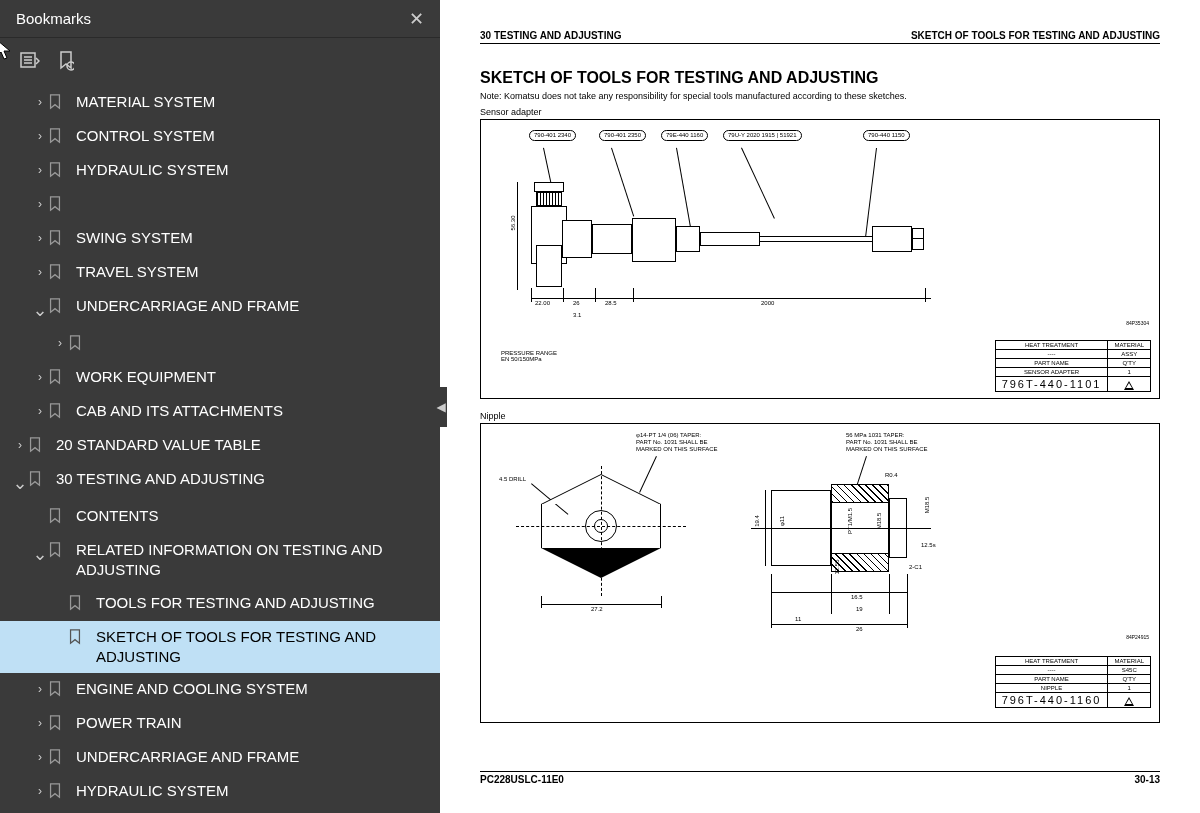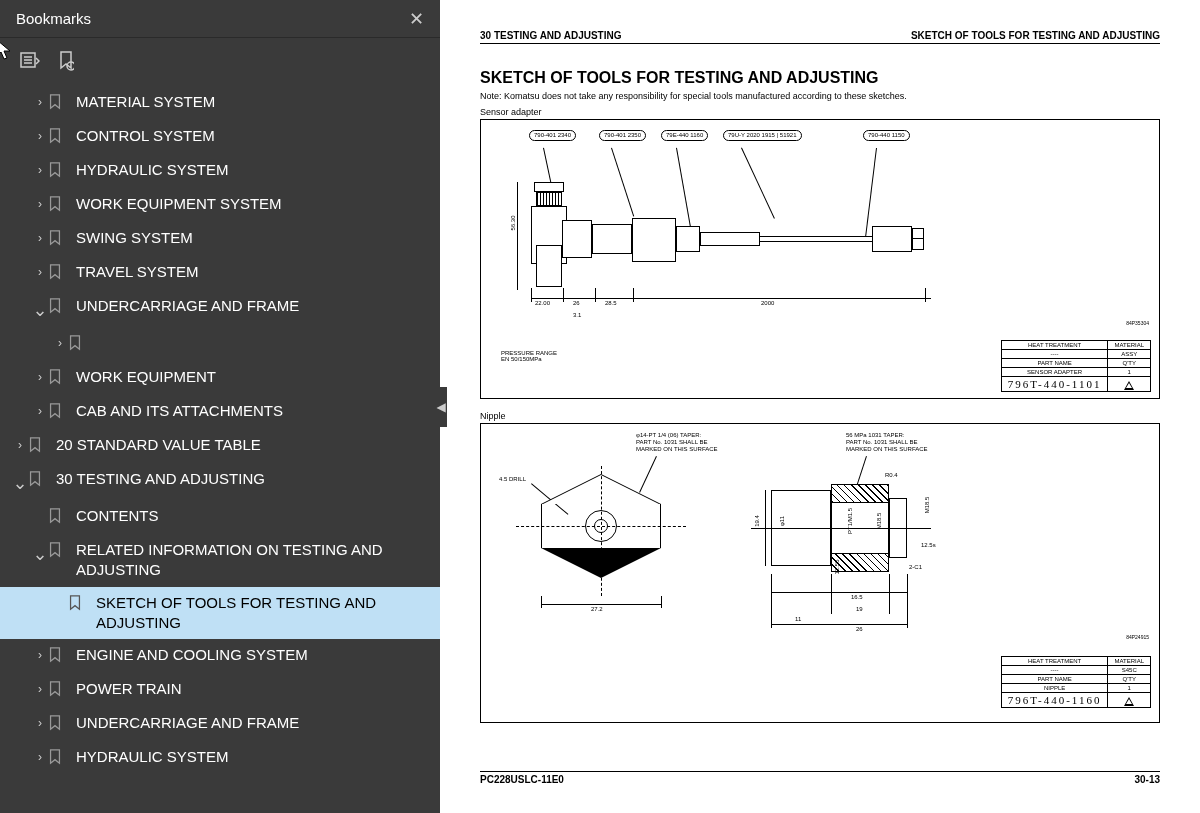--- a/index.html
+++ b/index.html
@@ -40,21 +40,21 @@
 .page-footer { position: absolute; bottom: 28px; left: 40px; right: 40px; display: flex; justify-content: space-between; font-weight: bold; font-size: 10px; border-top: 1px solid #000; padding-top: 2px; }
 
 
 .callout { position: absolute; font-size: 6px; text-align: center; }
 .callout .bubble { border: 1px solid #000; border-radius: 10px; padding: 1px 4px; display: inline-block; line-height: 1.1; }
 .dimline { position: absolute; border-top: 1px solid #000; }
 .vline { position: absolute; border-left: 1px solid #000; }
 .dimtext { position: absolute; font-size: 6px; white-space: nowrap; }
 .part-table { position: absolute; right: 8px; border: 1px solid #000; font-size: 6px; border-collapse: collapse; }
 .part-table td { border: 1px solid #000; padding: 1px 6px; text-align: center; }
-.part-number-row td { font-family: Liberation Serif, serif; font-size: 11px; letter-spacing: 2px; }
+.part-number-row td { font-family: Liberation Sans, sans-serif; font-size: 11px; letter-spacing: 2px; }
 .tri { display: inline-block; width: 0; height: 0; border-left: 5px solid transparent; border-right: 5px solid transparent; border-bottom: 9px solid #000; position: relative; vertical-align: middle; }
 .tri::after { content: ""; position: absolute; left: -3px; top: 2px; border-left: 3px solid transparent; border-right: 3px solid transparent; border-bottom: 5px solid #fff; }
 .small-ref { position: absolute; font-size: 5px; right: 10px; }
 
 
 .shape { position: absolute; border: 1px solid #000; background: #fff; }
 .line { position: absolute; background: #000; }
 .diag { position: absolute; width: 1px; background: #000; transform-origin: top left; }
 
 
@@ -117,21 +117,20 @@
         <span class="bm-icon" style="color: rgb(153, 153, 153);"><svg viewBox="0 0 14 18" stroke="currentColor" stroke-width="1.4" fill="none">
             <path d="M2 1 L12 1 L12 16 L7 12 L2 16 Z"></path>
           </svg></span>
         <span class="label">HYDRAULIC SYSTEM</span>
       </div>
       <div class="row ind-2">
         <span class="chevron">›</span>
         <span class="bm-icon" style="color: rgb(153, 153, 153);"><svg viewBox="0 0 14 18" stroke="currentColor" stroke-width="1.4" fill="none">
             <path d="M2 1 L12 1 L12 16 L7 12 L2 16 Z"></path>
           </svg></span>
-        <span class="label">WORK EQUIPMENT SYSTEM</span>
       </div>
       <div class="row ind-2">
         <span class="chevron">›</span>
         <span class="bm-icon" style="color: rgb(153, 153, 153);"><svg viewBox="0 0 14 18" stroke="currentColor" stroke-width="1.4" fill="none">
             <path d="M2 1 L12 1 L12 16 L7 12 L2 16 Z"></path>
           </svg></span>
         <span class="label">SWING SYSTEM</span>
       </div>
       <div class="row ind-2">
         <span class="chevron">›</span>
@@ -187,20 +186,27 @@
             <path d="M2 1 L12 1 L12 16 L7 12 L2 16 Z"></path>
           </svg></span>
         <span class="label">CONTENTS</span>
       </div>
       <div class="row ind-2">
         <span class="chevron" style="font-size: 18px;">⌄</span>
         <span class="bm-icon" style="color: rgb(153, 153, 153);"><svg viewBox="0 0 14 18" stroke="currentColor" stroke-width="1.4" fill="none">
             <path d="M2 1 L12 1 L12 16 L7 12 L2 16 Z"></path>
           </svg></span>
         <span class="label">RELATED INFORMATION ON TESTING AND ADJUSTING</span>
+      </div>
+      <div class="row ind-3">
+        <span class="chevron"></span>
+        <span class="bm-icon" style="color: rgb(153, 153, 153);"><svg viewBox="0 0 14 18" stroke="currentColor" stroke-width="1.4" fill="none">
+            <path d="M2 1 L12 1 L12 16 L7 12 L2 16 Z"></path>
+          </svg></span>
+        <span class="label">TOOLS FOR TESTING AND ADJUSTING</span>
       </div>
       <div class="row ind-3 selected">
         <span class="chevron"></span>
         <span class="bm-icon" style="color: rgb(85, 85, 85);"><svg viewBox="0 0 14 18" stroke="currentColor" stroke-width="1.4" fill="none">
             <path d="M2 1 L12 1 L12 16 L7 12 L2 16 Z"></path>
           </svg></span>
         <span class="label">SKETCH OF TOOLS FOR TESTING AND ADJUSTING</span>
       </div>
       <div class="row ind-2">
         <span class="chevron">›</span>

